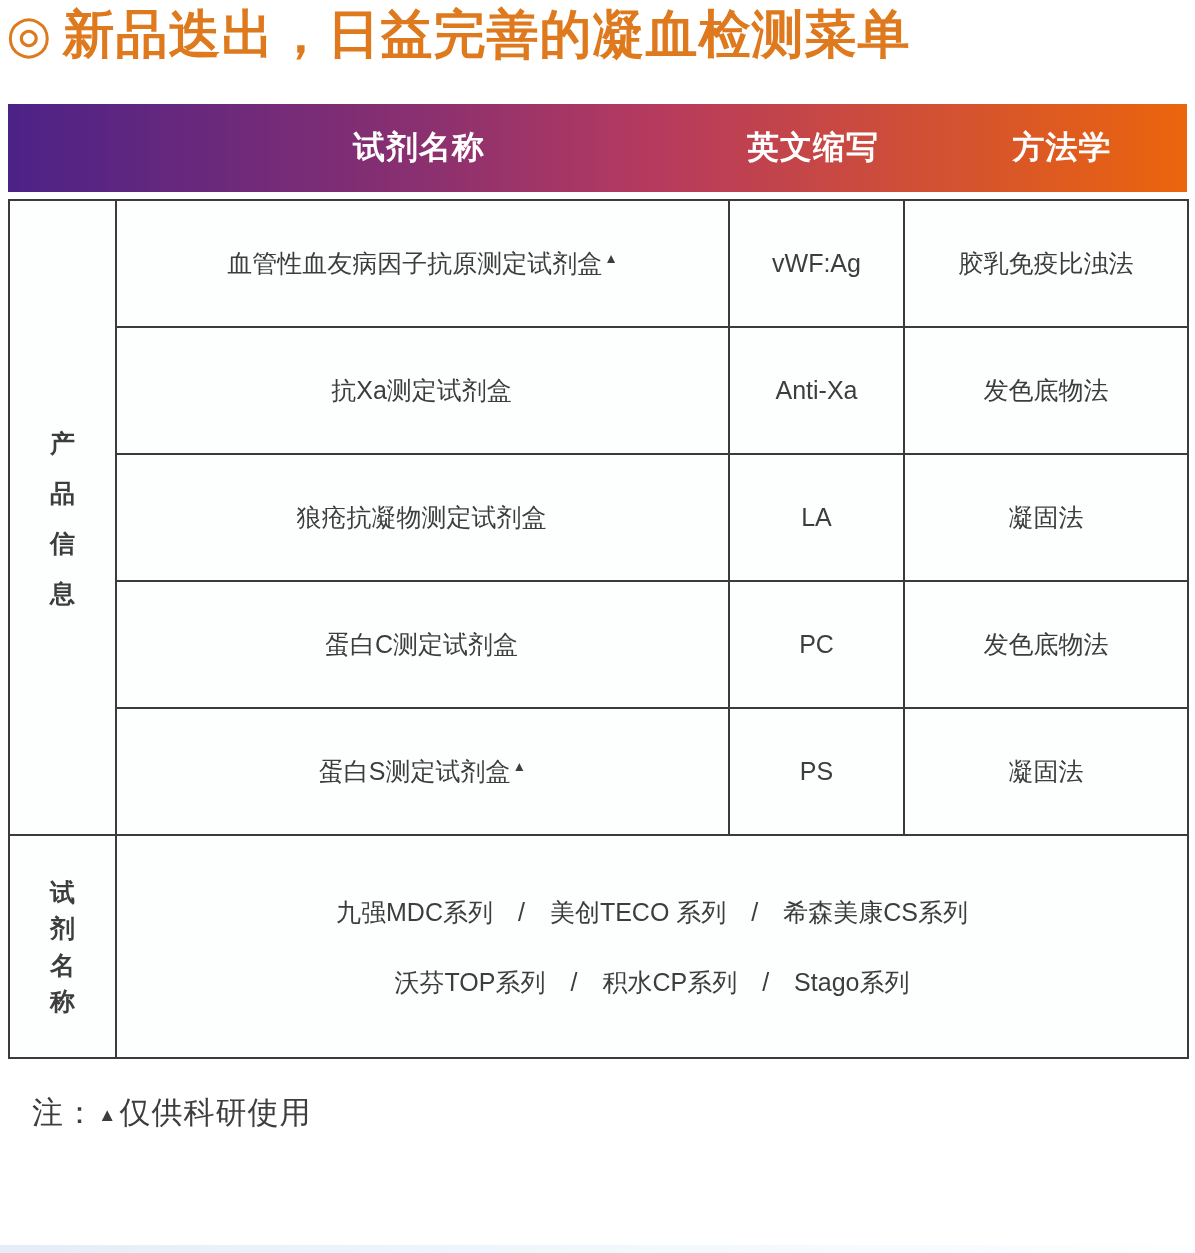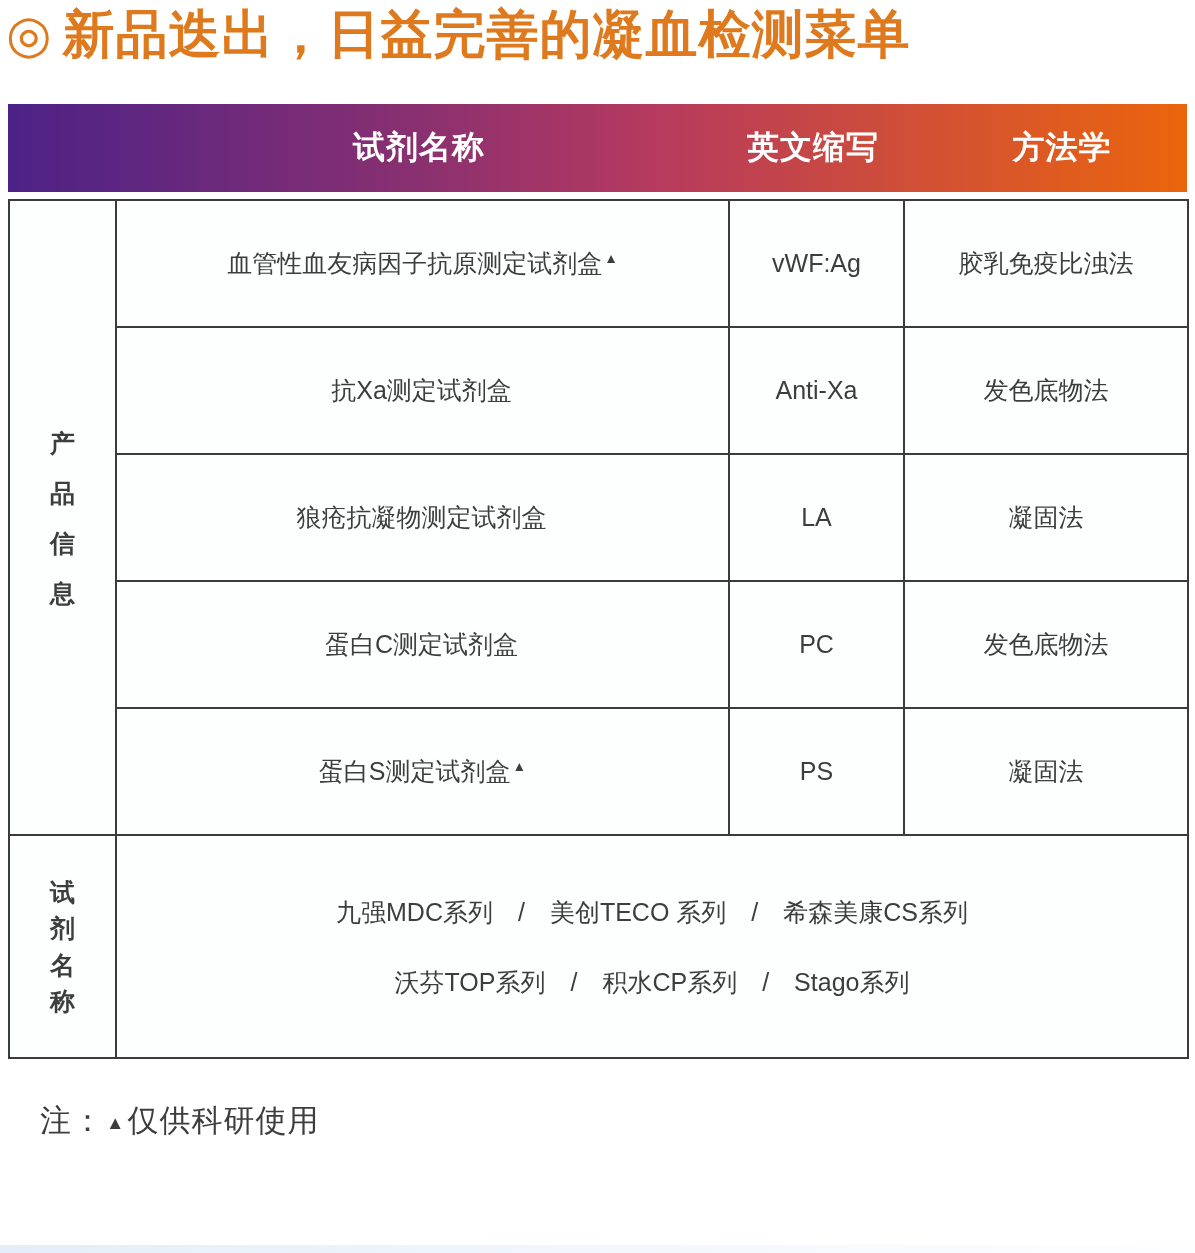--- a/index.html
+++ b/index.html
@@ -95,21 +95,21 @@
   }
 
   td.models-cell { font-size: 33px; }
   td.models-cell .mline { line-height: 70px; white-space: nowrap; }
 
   
   .note {
     position: absolute;
     top: 1088px;
     left: 28px;
-    margin: 12px;
+    margin: 4px;
     font-size: 31px;
     color: #3d3d3d;
     letter-spacing: 1px;
   }
   .note .note-mk { font-size: 0.6em; vertical-align: 10%; margin: 0 2px 0 2px; }
 
   
   .bottom-bar {
     position: absolute;
     left: 0;

